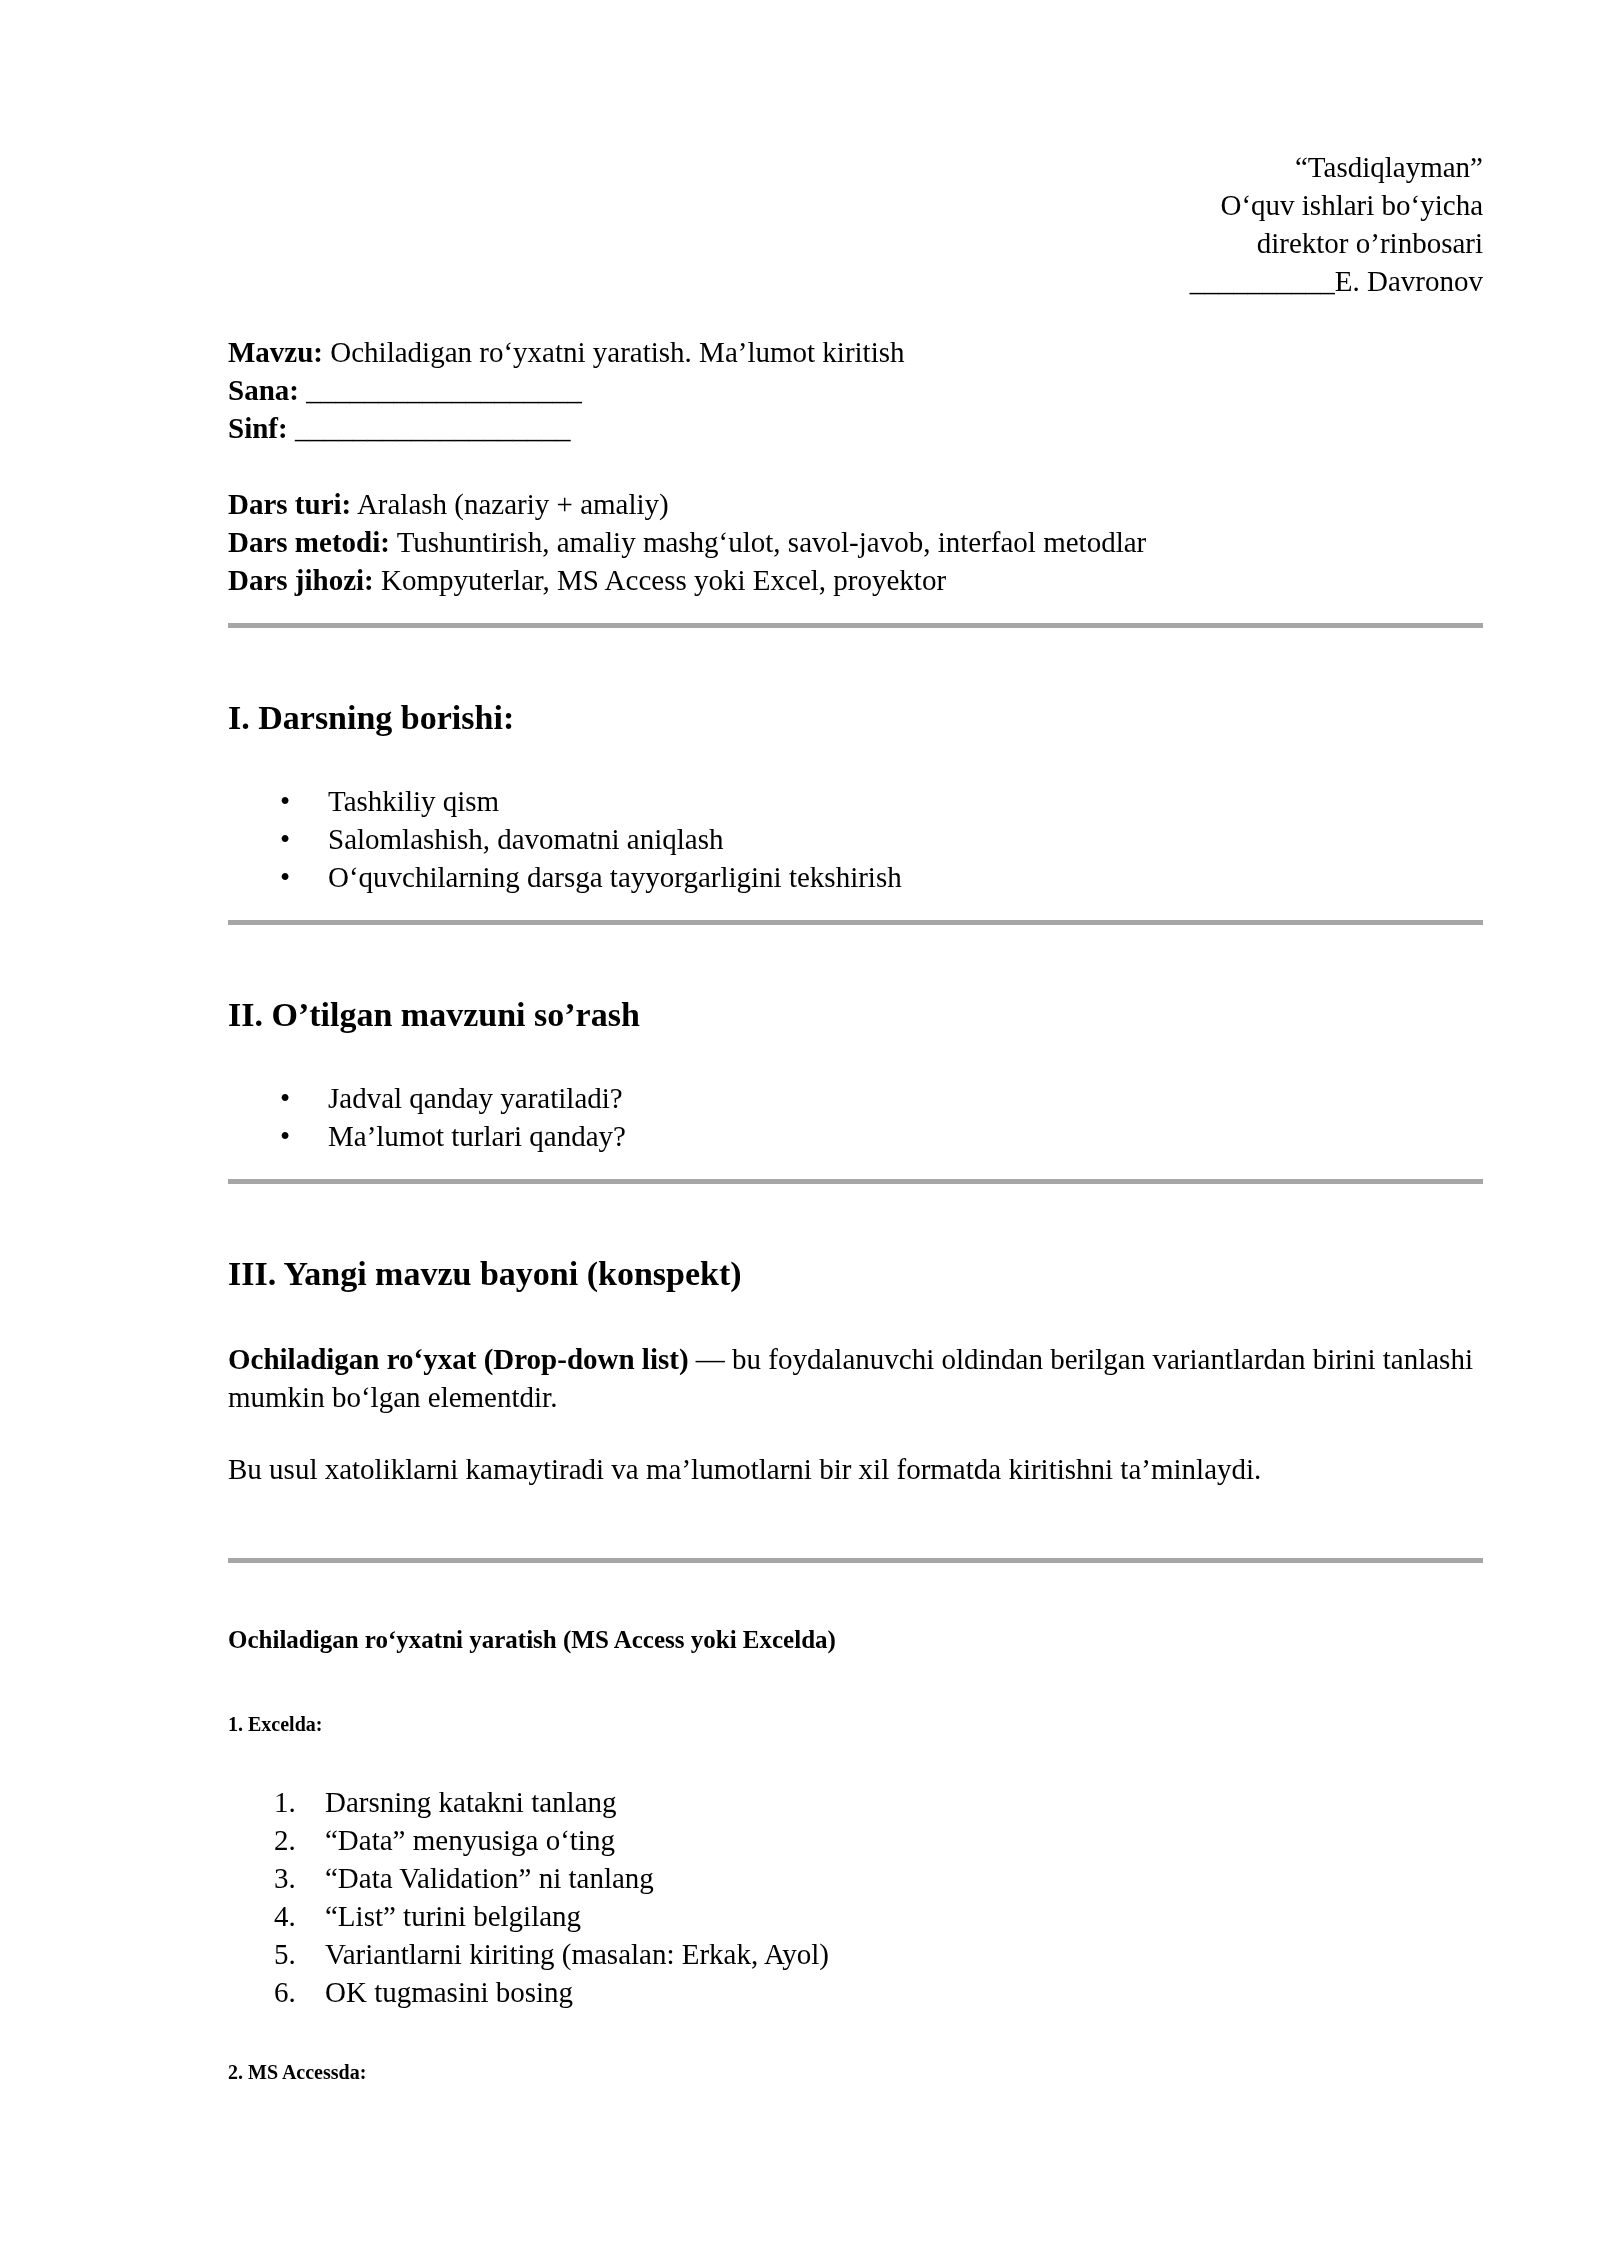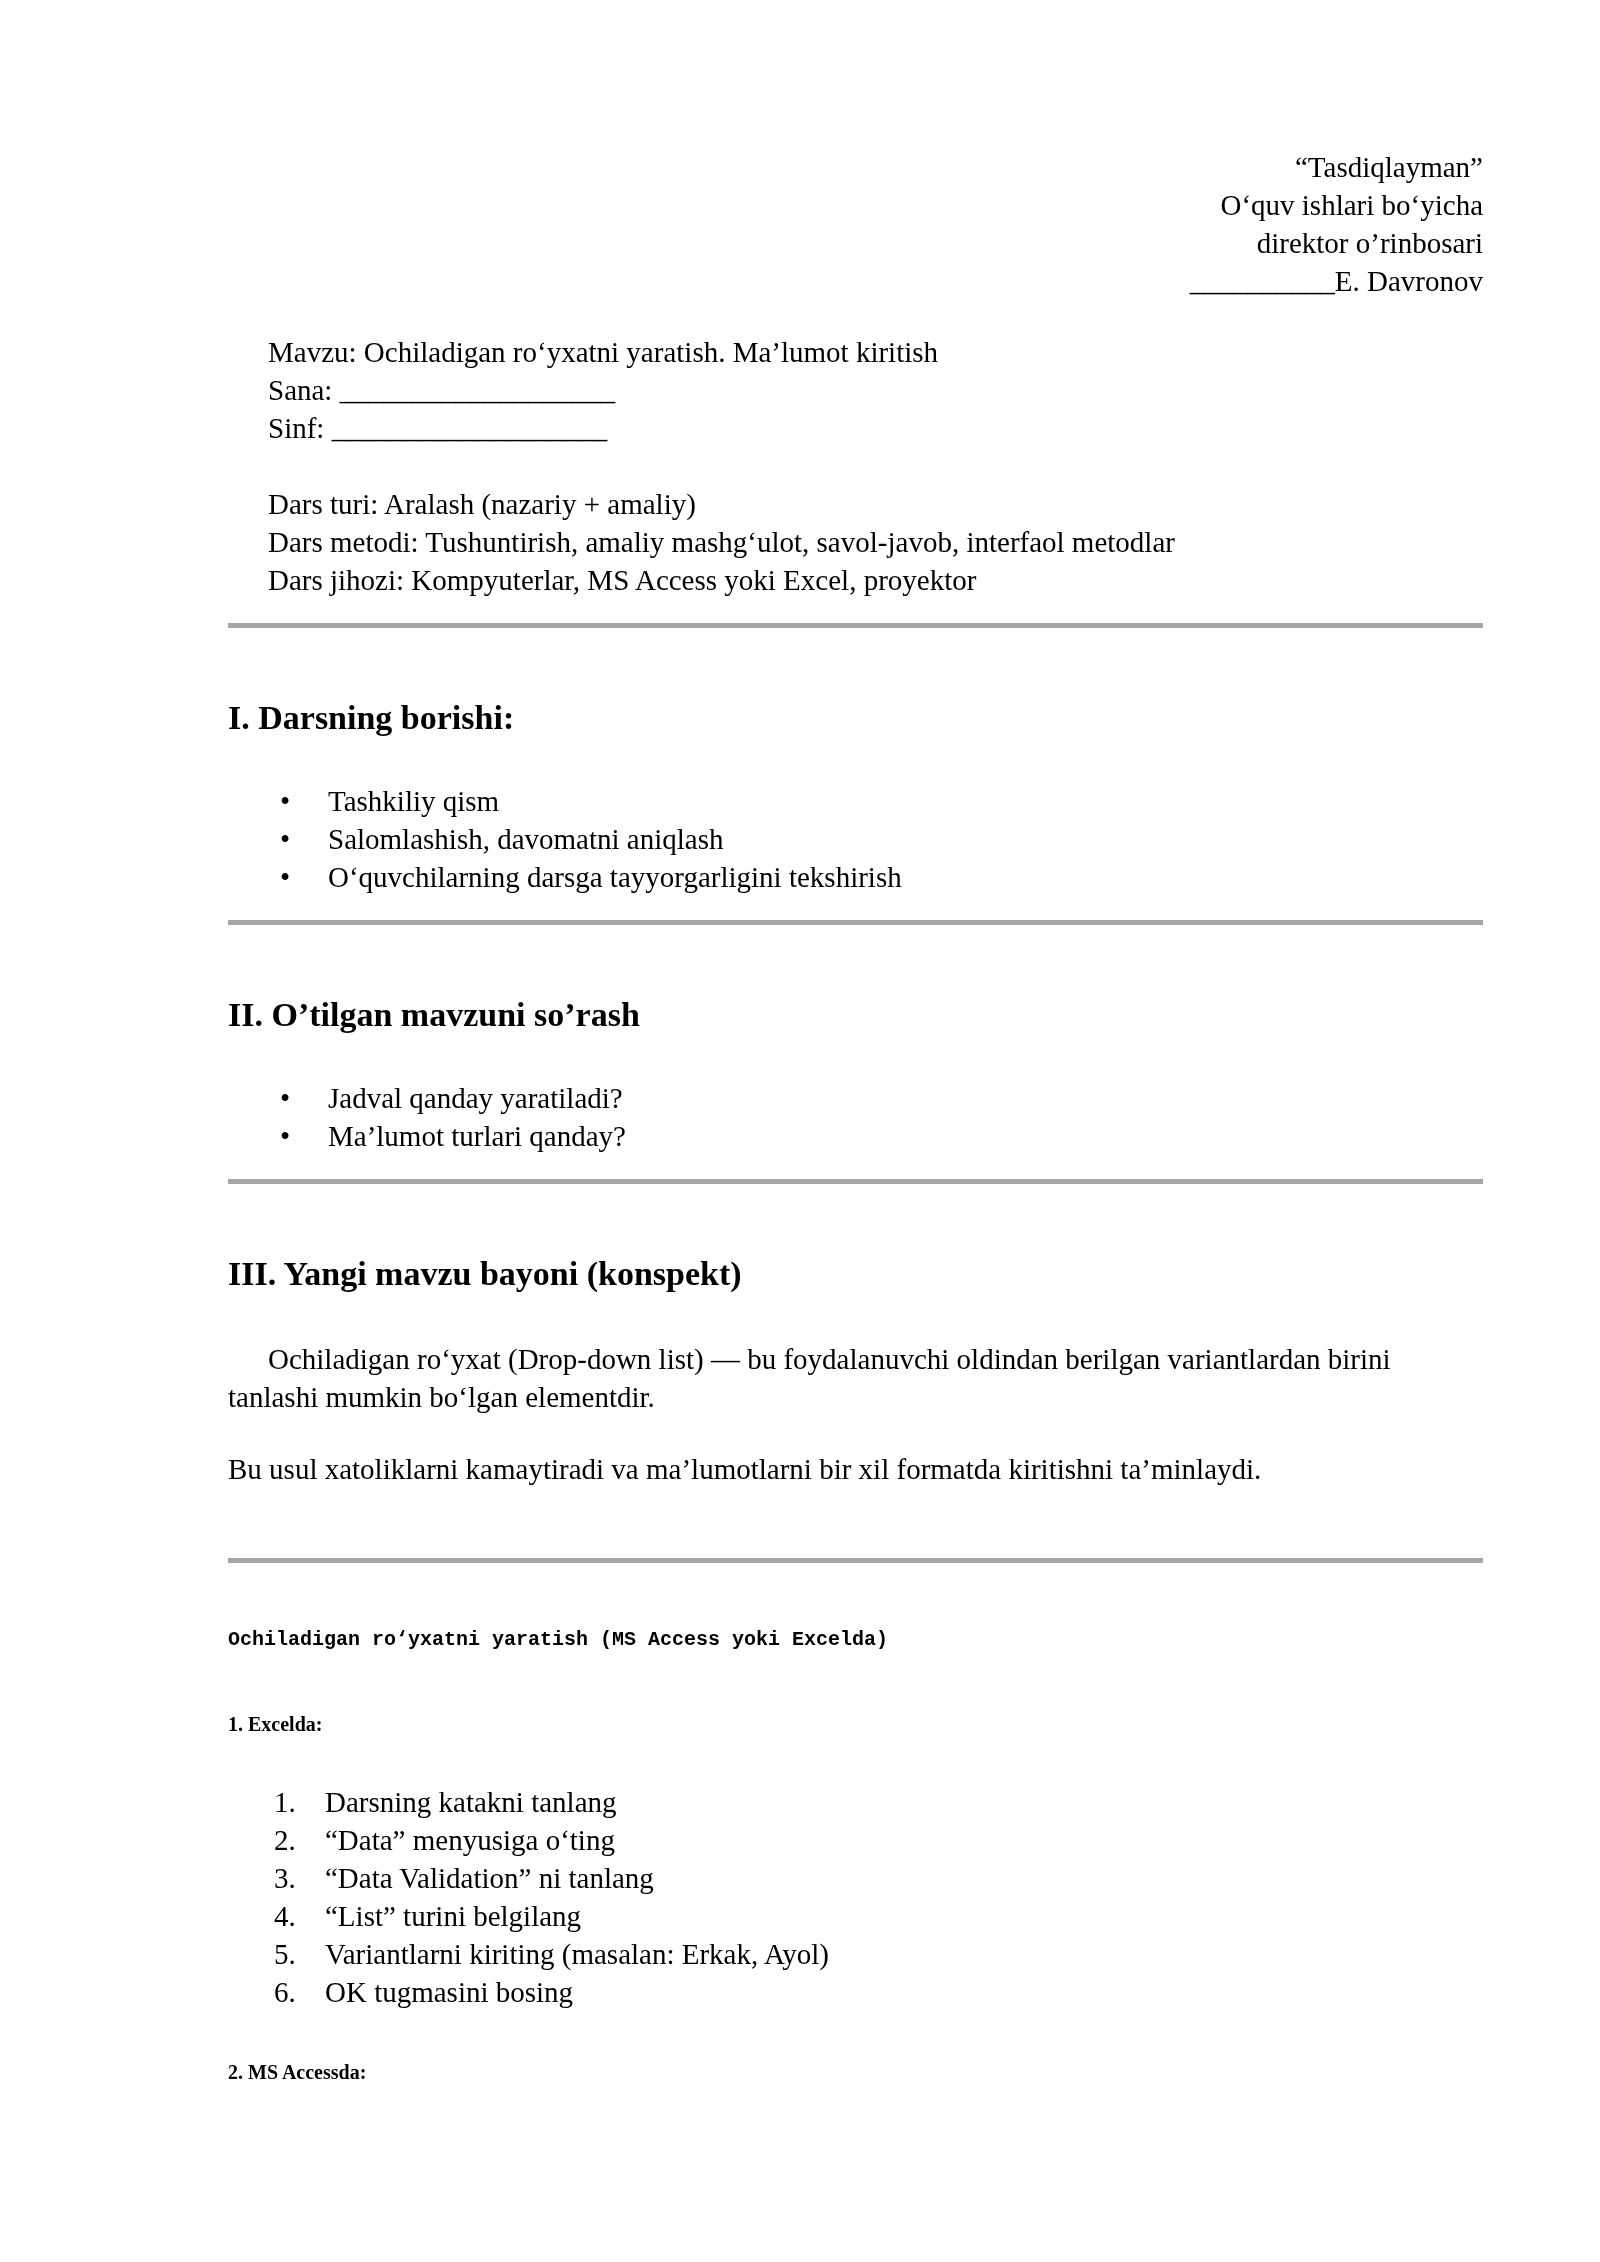--- a/index.html
+++ b/index.html
@@ -19,40 +19,39 @@
     font-size: 29px;
     line-height: 38px;
     overflow: hidden;
   }
   .approval {
     text-align: right;
   }
   .approval div { white-space: pre; }
   .meta-block { margin-top: 33px; }
   .spacer-line { height: 38px; }
-  .b { font-weight: normal; margin-left: 40px; }
+  .b { font-weight: bold; }
   hr.divider {
     border: none;
     height: 5px;
     background: #a6a6a6;
     margin: 24px 0 0 0;
   }
   hr.divider.wide-top { margin-top: 70px; }
   h2.section-title {
     font-size: 34px;
     line-height: 44px;
     font-weight: bold;
     margin: 68px 0 0 0;
   }
   h3.howto-title {
-    font-size: 20px;
+    font-size: 25px;
     line-height: 42px;
     font-weight: bold;
     margin: 56px 0 0 0;
-    font-family: Liberation Mono, monospace;
   }
   h4.sub-heading {
     font-size: 20px;
     line-height: 38px;
     font-weight: bold;
     margin: 44px 0 0 0;
   }
   h4.sub-heading.access { margin-top: 42px; }
   ul.bullet-list {
     list-style: none;

